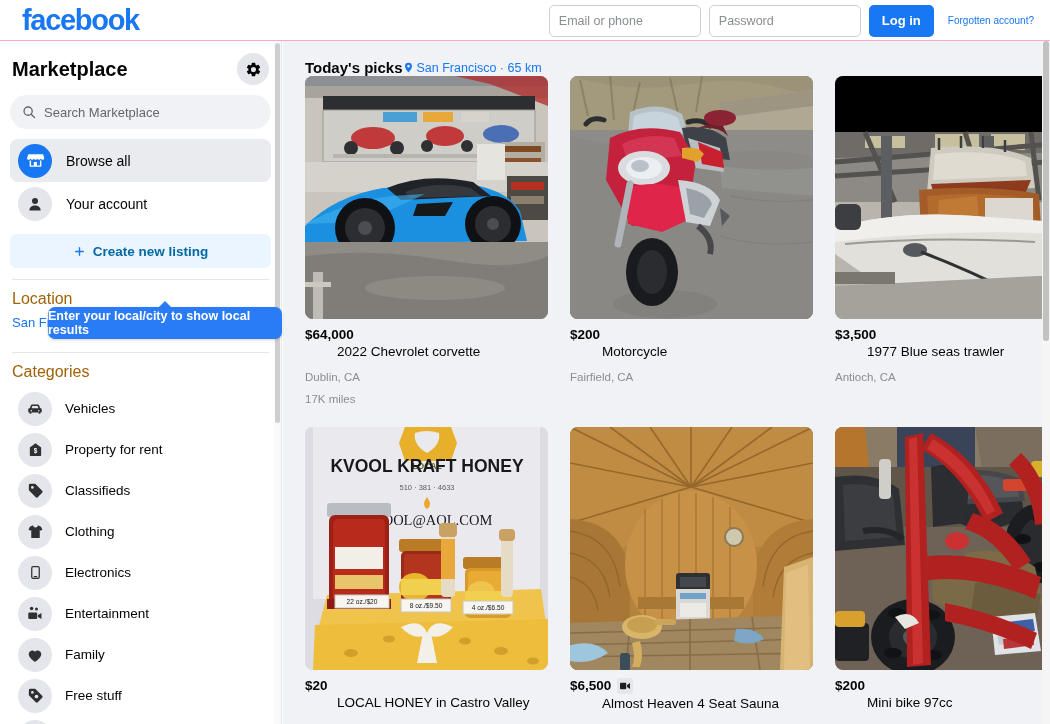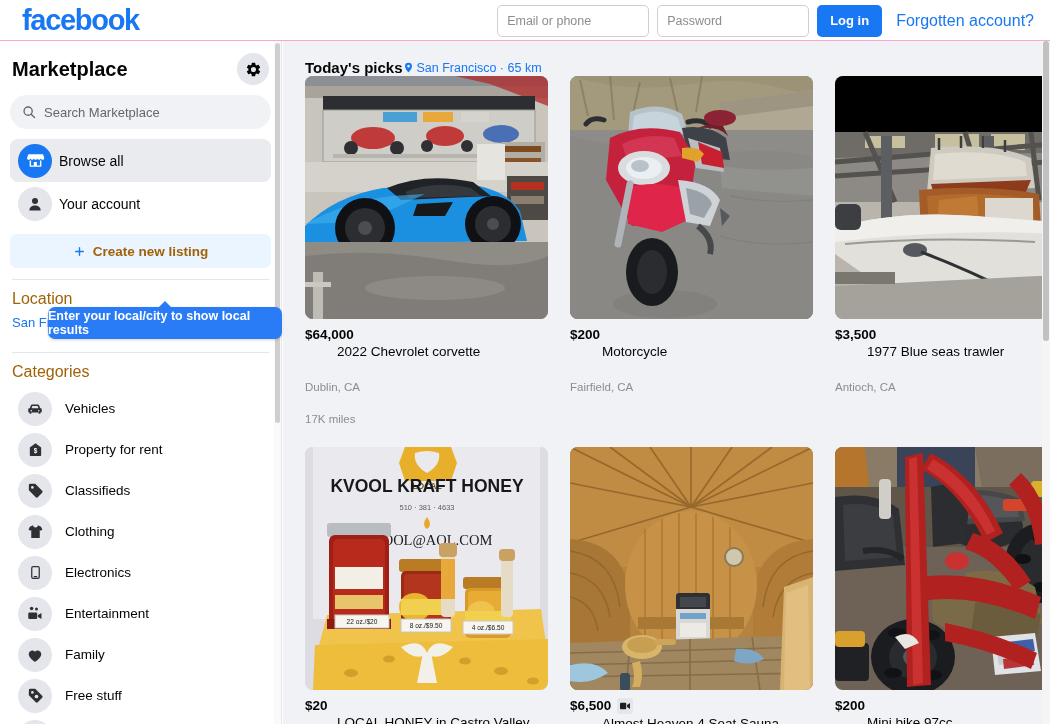--- a/index.html
+++ b/index.html
@@ -29,21 +29,21 @@
     color: #1c1e21; font-family: "Liberation Sans", sans-serif;
     background: #fff; outline: none;
   }
   .login-input::placeholder { color: #8a8d91; }
   .login-btn {
     height: 32px; padding: 0 13px; background: #1877f2; border: none;
     border-radius: 5px; color: #fff; font-size: 13px; font-weight: 700;
     font-family: "Liberation Sans", sans-serif; cursor: pointer;
   }
   .forgot-link {
-    color: #1877f2; font-size: 16px; text-decoration: none;
+    color: #1877f2; font-size: 10px; text-decoration: none;
     padding: 0 6px; white-space: nowrap;
   }
 
   
   .sidebar {
     position: absolute; left: 0; top: 41px; width: 282px; height: 683px;
     background: #ffffff; border-right: 1px solid #e4e6eb;
     overflow: hidden; padding: 0 10px;
   }
   .mp-head {
@@ -60,39 +60,39 @@
     height: 34px; background: #f0f2f5; border-radius: 18px;
     padding: 0 12px; margin-bottom: 10px;
   }
   .search-box input {
     border: none; background: transparent; outline: none; flex: 1;
     font-size: 13px; color: #050505; font-family: "Liberation Sans", sans-serif;
   }
   .search-box input::placeholder { color: #65676b; }
 
   .nav-item {
-    display: flex; align-items: center; gap: 7px;
+    display: flex; align-items: center; gap: 14px;
     height: 43px; border-radius: 8px; padding: 0 8px; cursor: pointer;
   }
   .nav-item.active { background: #e9ebee; }
   .nav-label { font-size: 14px; color: #050505; }
   .circle-icon {
     width: 34px; height: 34px; border-radius: 50%;
     display: flex; align-items: center; justify-content: center;
     flex: 0 0 34px;
   }
   .ci-blue { background: #1877f2; }
   .ci-grey { background: #e4e6eb; }
 
   .create-btn {
     margin: 9px 0 0 0; height: 34px; background: #ebf5ff;
     border-radius: 7px; display: flex; align-items: center;
     justify-content: center; gap: 7px; cursor: pointer;
   }
-  .create-btn span { color: #a16207; font-size: 13.5px; font-weight: 600; }
+  .create-btn span { color: #0369a1; font-size: 13.5px; font-weight: 600; }
 
   .divider { height: 1px; background: #e4e6eb; margin: 11px 2px 10px 2px; }
   .sec-title { font-size: 16px; font-weight: 400; color: #a16207; padding: 0 2px 7px 2px; }
   .loc-link { font-size: 13px; color: #1877f2; padding: 0 2px; display: block; text-decoration: none; }
 
   
   .tooltip {
     position: absolute; left: 48px; top: 307px; width: 234px; height: 32px;
     background: #2a7bf6; border-radius: 7px; color: #fff;
     font-size: 12.5px; font-weight: 700; display: flex;
@@ -122,21 +122,21 @@
   .loc-badge { display: flex; align-items: center; gap: 3px; color: #1877f2; font-size: 12.5px; cursor: pointer; }
 
   .grid { display: grid; grid-template-columns: repeat(3, 243px); gap: 22px 22px; }
   .card { width: 243px; cursor: pointer; }
   .thumb {
     width: 243px; height: 243px; border-radius: 8px; overflow: hidden;
     position: relative; background: #d8dadf;
   }
   .card-price { font-size: 13.5px; font-weight: 700; color: #050505; margin-top: 8px; display: flex; align-items: center; gap: 6px; }
   .card-title { font-size: 13.5px; color: #050505; margin-top: 2px; line-height: 1.25; margin-left: 32px; }
-  .card-meta { font-size: 11.5px; color: #8a8d91; margin-top: 20px; }
+  .card-meta { font-size: 11.5px; color: #8a8d91; margin-top: 10px; }
   .vid-badge {
     width: 16px; height: 16px; border-radius: 3px; background: #e4e6eb;
     display: inline-flex; align-items: center; justify-content: center;
   }
 
   
   .vscroll-main {
     position: absolute; right: 0; top: 41px; width: 8px; height: 683px;
     background: #f5f5f5;
   }

